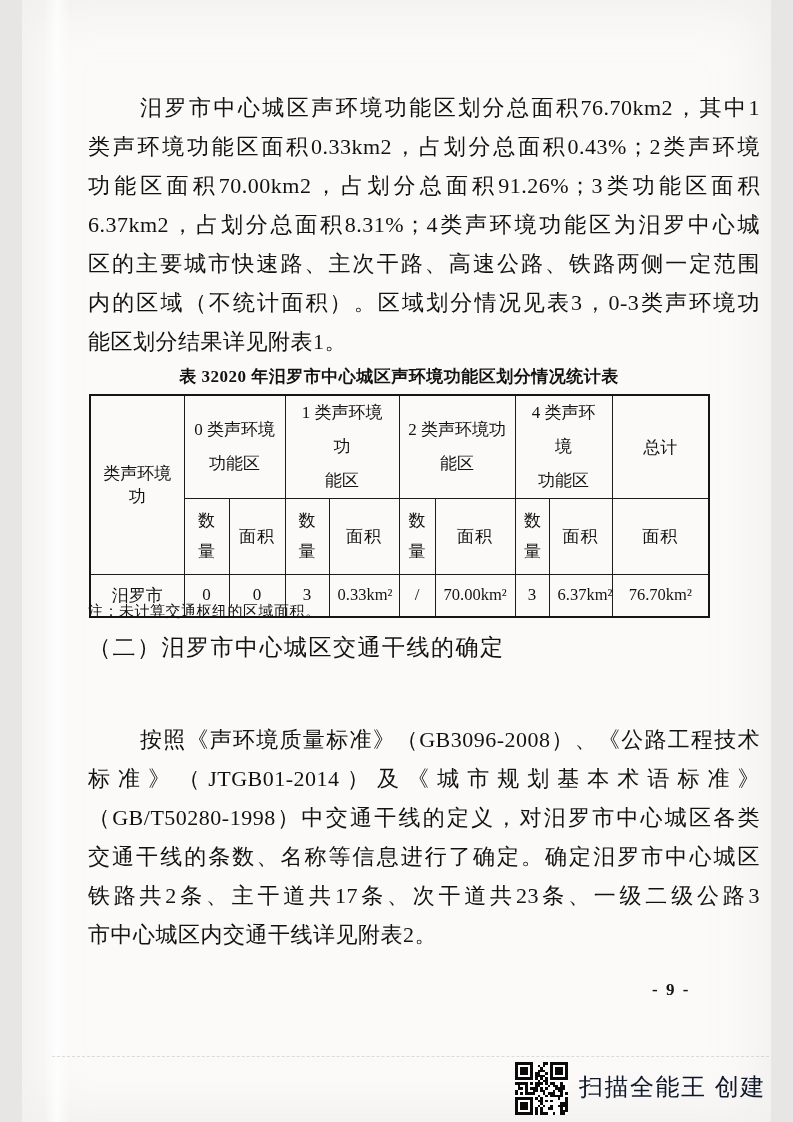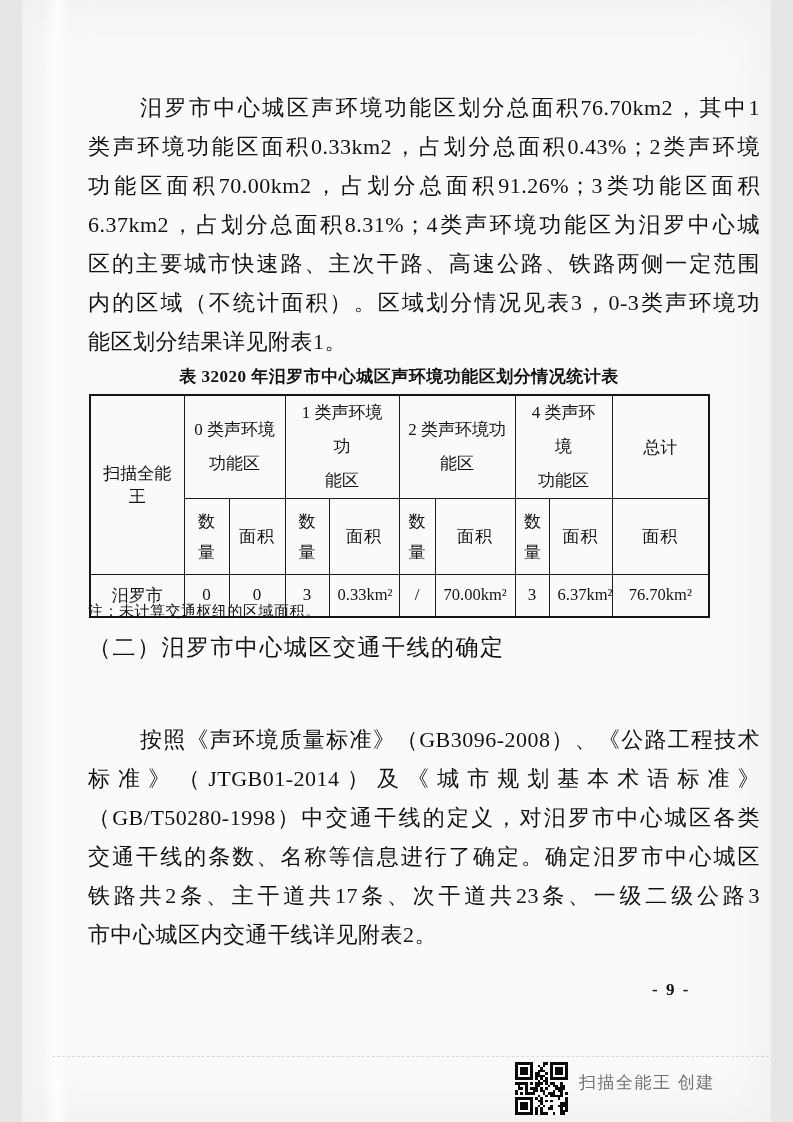--- a/index.html
+++ b/index.html
@@ -50,21 +50,21 @@
   }
   table.t3 td{
     border:1px solid #1c1c1c;
     text-align:center;vertical-align:middle;
     padding:0 8px;
   }
   tr.hdr1{height:77px;}
   tr.hdr2{height:76px;}
   tr.datar{height:42px;}
   .grp span{display:block;line-height:34px;}
-  .vtext{display:inline-block;width:1.05em;word-break:break-all;line-height:31px;}
+  .vtext{display:inline-block;width:1.05em;word-break:break-all;line-height:31px;font-family:Liberation Mono, monospace;}
   .areacell{letter-spacing:1px;}
   .kmval{font-size:16.5px;letter-spacing:0;}
   
   .tnote{
     position:absolute;left:66px;top:602px;
     font-size:15px;font-weight:500;letter-spacing:.5px;
   }
   
   .heading{
     position:absolute;left:66px;top:632px;width:672px;
@@ -73,21 +73,21 @@
   
   .pagenum{
     position:absolute;left:630px;top:980px;
     font-size:17px;font-weight:700;letter-spacing:2px;
   }
   .qr{position:absolute;left:493px;top:1062px;width:53px;height:53px;}
   .qr svg{width:100%;height:100%;shape-rendering:crispEdges;}
   .wm-text{
     position:absolute;left:557px;top:1071px;
     font-family:"Liberation Sans","DejaVu Sans",sans-serif;
-    font-size:17px;font-weight:500;color:#737373;letter-spacing:1.5px;
+    font-size:24px;font-weight:500;color:#0f172a;letter-spacing:1.5px;
     white-space:nowrap;
   }
 </style>
 </head>
 <body>
 
 <div class="page">
 
   <div class="scan-band"></div>
 
@@ -113,21 +113,21 @@
       <col style="width:44px">
         <col style="width:70px">
         <col style="width:36px">
       <col style="width:80px">
         <col style="width:34px">
         <col style="width:63px">
       <col style="width:97px">
     </colgroup>
     <tbody>
         <tr class="hdr1">
-      <td rowspan="2">扫描全能王</td>
+      <td rowspan="2">类声环境功</td>
       <td colspan="2" class="grp">
         <span>0 类声环境</span>
         <span>功能区</span>
       </td>
       <td colspan="2" class="grp">
         <span>1 类声环境功</span>
         <span>能区</span>
       </td>
       <td colspan="2" class="grp">
         <span>2 类声环境功</span>

